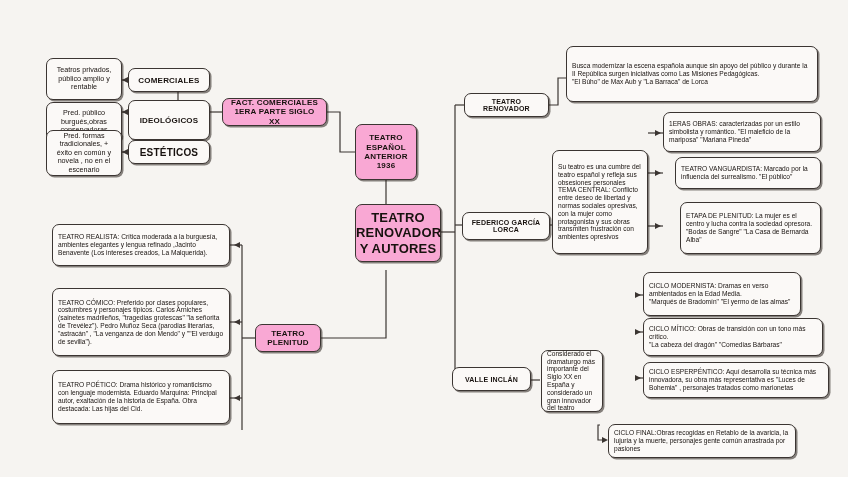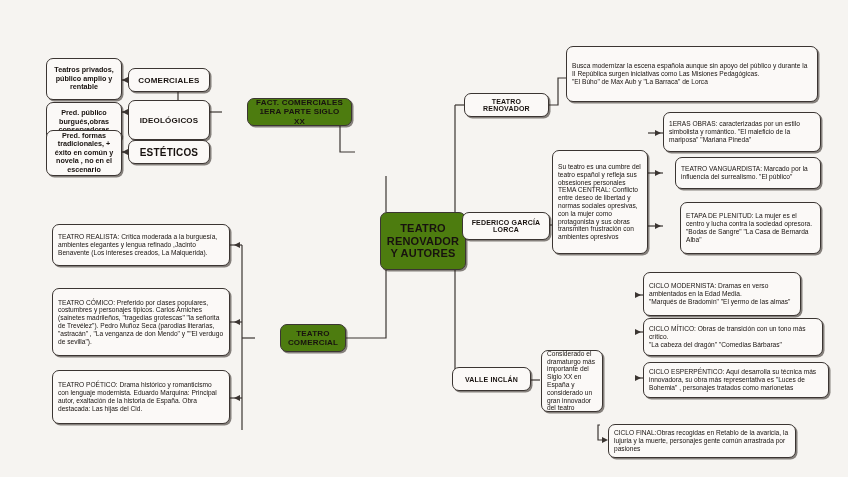--- a/index.html
+++ b/index.html
@@ -21,38 +21,38 @@
     background:#fbf9f7;
     display:flex;
     align-items:center;
     justify-content:center;
     color:#18120f;
     box-shadow:1.5px 1.5px 0 rgba(40,32,28,.55);
   }
   .node .txt{padding:3px 5px;width:100%;}
 
   
-  .accent{background:#4d7c0f;margin-left:25px;}
+  .accent{background:#f9a8d4;}
   .accent .txt{
     font-weight:bold;
     text-align:center;
     letter-spacing:.2px;
   }
   
   .head .txt{
     font-weight:bold;
     text-align:center;
     letter-spacing:.2px;
   }
   
   .leaf .txt{
     text-align:left;
     line-height:1.18;
   }
-  .leaf-c .txt{text-align:center;line-height:1.18;font-weight:bold;}
+  .leaf-c .txt{text-align:center;line-height:1.18;}
 </style>
 </head>
 <body>
 
 <div id="canvas">
 
   <svg class="links" viewBox="0 0 848 477">
     <g fill="none" stroke="#3b3532" stroke-width="1.2">
 
       <path d="M355 152 L340 152 L340 112 L327 112"></path>
@@ -108,22 +108,25 @@
       <path d="M661 133 l-6 -3 v6 z"></path>
       <path d="M661 173 l-6 -3 v6 z"></path>
       <path d="M661 226 l-6 -3 v6 z"></path>
       <path d="M641 295 l-6 -3 v6 z"></path>
       <path d="M641 332 l-6 -3 v6 z"></path>
       <path d="M641 378 l-6 -3 v6 z"></path>
       <path d="M608 440 l-6 -3 v6 z"></path>
     </g>
   </svg>
 
-
-  <div class="node accent leaf-c" style="left:355px;top:212px;width:86px;height:58px;font-size:11px;">
+  <div class="node accent leaf-c" style="left:355px;top:124px;width:62px;height:56px;font-size:8px;">
+    <span class="txt">TEATRO ESPAÑOL ANTERIOR 1936</span>
+  </div>
+
+  <div class="node accent leaf-c" style="left:355px;top:204px;width:86px;height:58px;font-size:13px;">
     <span class="txt">TEATRO RENOVADOR Y AUTORES</span>
   </div>
 
   <div class="node accent leaf-c" style="left:222px;top:98px;width:105px;height:28px;font-size:8px;">
     <span class="txt">FACT. COMERCIALES 1ERA PARTE SIGLO XX</span>
   </div>
 
   <div class="node head" style="left:128px;top:68px;width:82px;height:24px;font-size:8px;">
     <span class="txt">COMERCIALES</span>
   </div>
@@ -138,21 +141,21 @@
     <span class="txt">Teatros privados, público amplio y rentable</span>
   </div>
   <div class="node leaf-c" style="left:46px;top:102px;width:76px;height:40px;font-size:7.2px;">
     <span class="txt">Pred. público burgués,obras conservadoras</span>
   </div>
   <div class="node leaf-c" style="left:46px;top:130px;width:76px;height:46px;font-size:7.2px;">
     <span class="txt">Pred. formas tradicionales, + éxito en común y novela , no en el escenario</span>
   </div>
 
   <div class="node accent leaf-c" style="left:255px;top:324px;width:66px;height:28px;font-size:8px;">
-    <span class="txt">TEATRO COMERCIAL</span>
+    <span class="txt">TEATRO PLENITUD</span>
   </div>
 
   <div class="node leaf" style="left:52px;top:224px;width:178px;height:42px;font-size:6.6px;">
     <span class="txt">TEATRO REALISTA: Crítica moderada a la burguesía, ambientes elegantes y lengua refinado ,Jacinto Benavente (Los intereses creados, La Malquerida).</span>
   </div>
   <div class="node leaf" style="left:52px;top:288px;width:178px;height:68px;font-size:6.6px;">
     <span class="txt">TEATRO CÓMICO: Preferido por clases populares, costumbres y personajes típicos. Carlos Arniches (sainetes madrileños, "tragedias grotescas" "la señorita de Trevélez"). Pedro Muñoz Seca (parodias literarias, "astracán" , "La venganza de don Mendo" y ""El verdugo de sevilla").</span>
   </div>
   <div class="node leaf" style="left:52px;top:370px;width:178px;height:54px;font-size:6.6px;">
     <span class="txt">TEATRO POÉTICO: Drama histórico y romanticismo con lenguaje modernista. Eduardo Marquina: Principal autor, exaltación de la historia de España. Obra destacada: Las hijas del Cid.</span>

